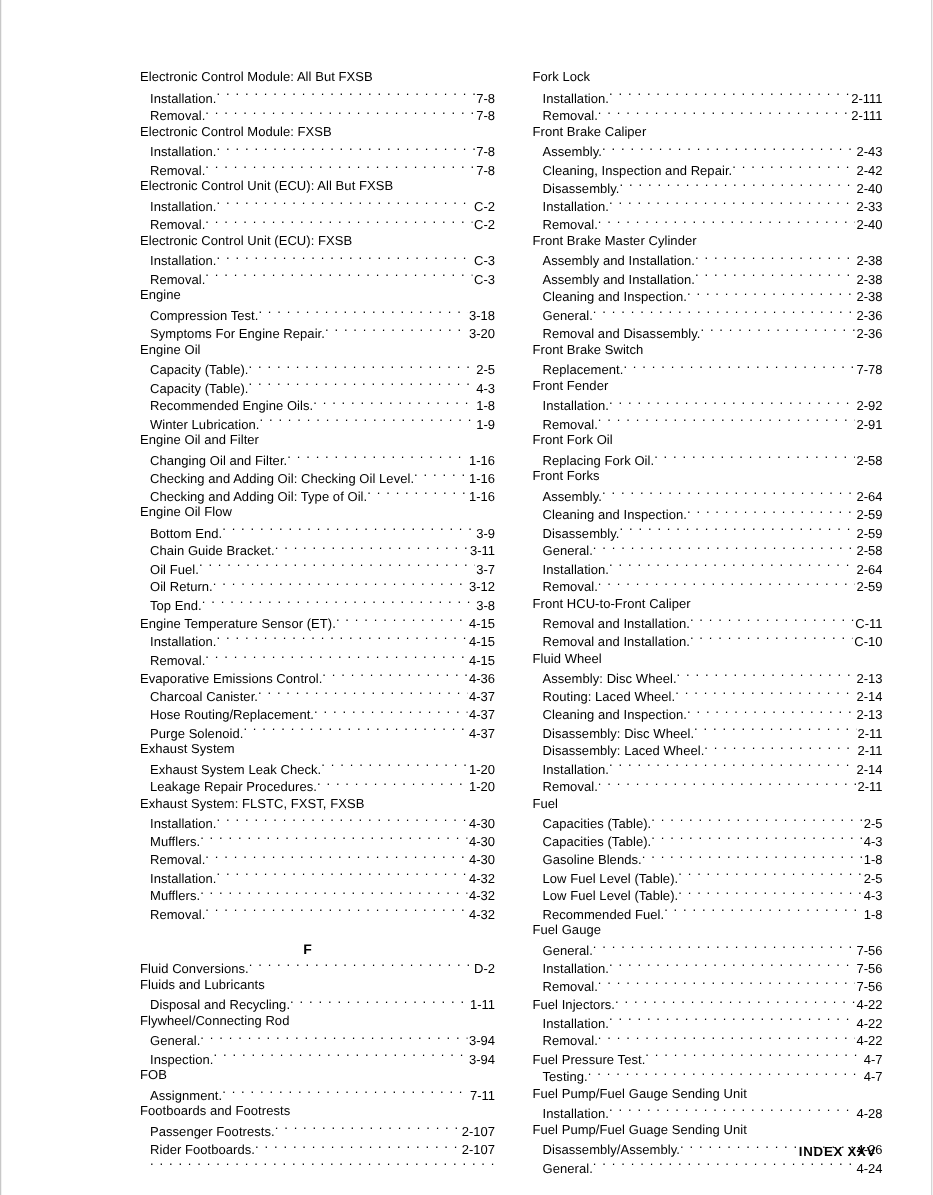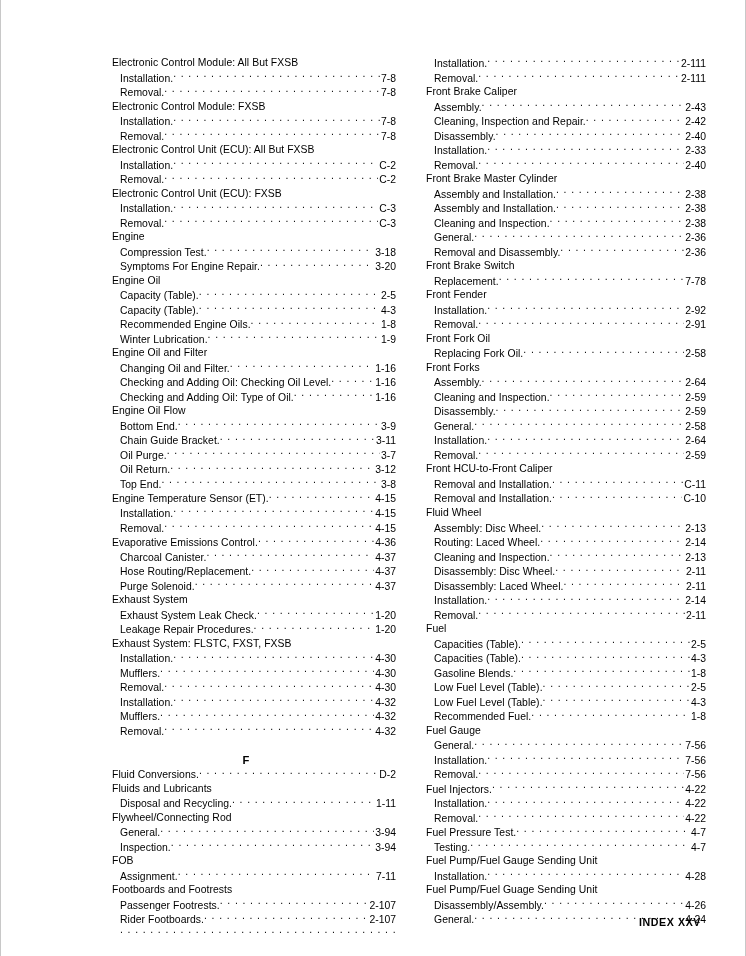--- a/index.html
+++ b/index.html
@@ -224,21 +224,21 @@
           <span class="title">Bottom End.</span>
           <span class="leader"></span>
           <span class="pagenum">3-9</span>
         </div>
         <div class="entry sub">
           <span class="title">Chain  Guide  Bracket.</span>
           <span class="leader"></span>
           <span class="pagenum">3-11</span>
         </div>
         <div class="entry sub">
-          <span class="title">Oil  Purge.</span>
+          <span class="title">Oil  Fuel.</span>
           <span class="leader"></span>
           <span class="pagenum">3-7</span>
         </div>
         <div class="entry sub">
           <span class="title">Oil  Return.</span>
           <span class="leader"></span>
           <span class="pagenum">3-12</span>
         </div>
         <div class="entry sub">
           <span class="title">Top  End.</span>
@@ -372,20 +372,23 @@
         <div class="entry sub">
           <span class="title">Rider  Footboards.</span>
           <span class="leader"></span>
           <span class="pagenum">2-107</span>
         </div>
         <div class="entry sub">
           <span class="leader"></span>
         </div>
       </div>
     <div class="col col-right" id="col-right">
+        <div class="entry head nodots">
+          <span class="title">Fork Lock</span>
+        </div>
         <div class="entry sub">
           <span class="title">Installation.</span>
           <span class="leader"></span>
           <span class="pagenum">2-111</span>
         </div>
         <div class="entry sub">
           <span class="title">Removal.</span>
           <span class="leader"></span>
           <span class="pagenum">2-111</span>
         </div>

